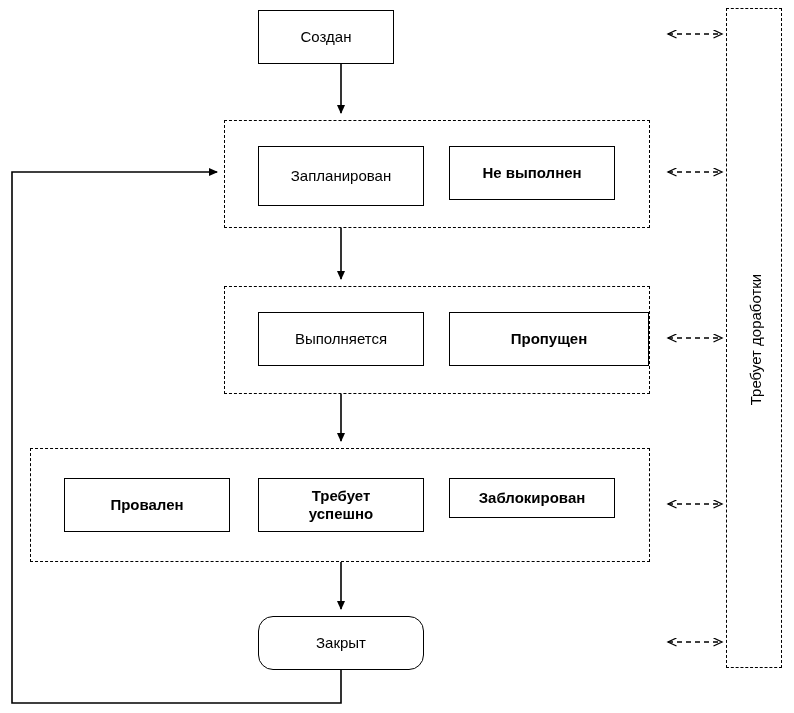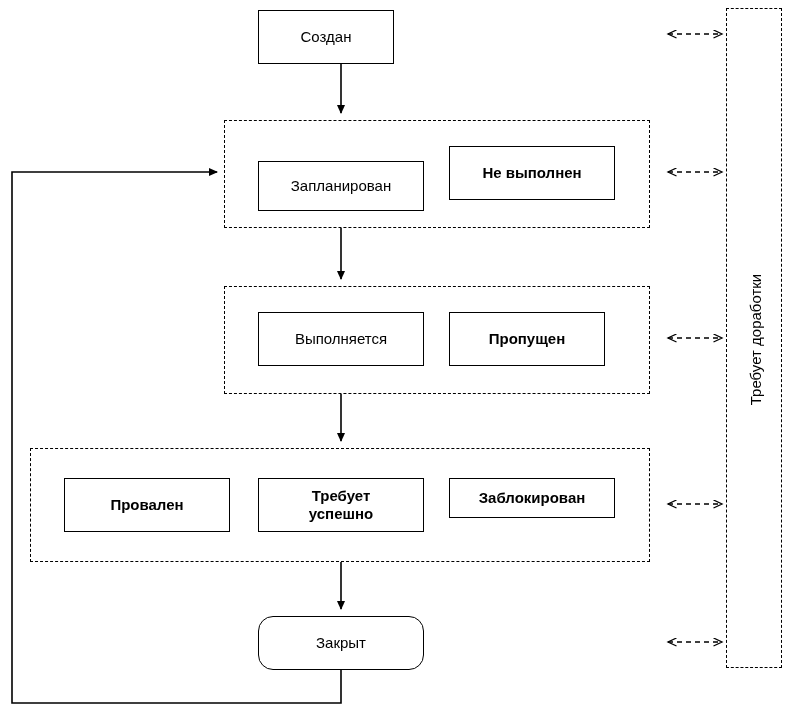--- a/index.html
+++ b/index.html
@@ -117,27 +117,27 @@
   <div class="group" style="left:224px; top:120px; width:426px; height:108px;"></div>
   <div class="group" style="left:224px; top:286px; width:426px; height:108px;"></div>
   <div class="group" style="left:30px; top:448px; width:620px; height:114px;"></div>
 
   <div class="rework" style="left:726px; top:8px; width:56px; height:660px;">
     <div class="rework-label" style="left:-60px; top:322px; width:176px; text-align:center; transform: rotate(-90deg);">Требует доработки</div>
   </div>
 
   <div class="node" style="left:258px; top:10px; width:136px; height:54px;">Создан</div>
 
-  <div class="node" style="left:258px; top:146px; width:166px; height:50px;margin-top:15px;">Запланирован</div>
+  <div class="node" style="left:258px; top:146px; width:166px; height:60px;">Запланирован</div>
 
   <div class="node bold" style="left:449px; top:146px; width:166px; height:54px;">Не выполнен</div>
 
   <div class="node" style="left:258px; top:312px; width:166px; height:54px;">Выполняется</div>
 
-  <div class="node bold" style="left:449px; top:312px; width:156px; height:54px;">Пропущен</div>
+  <div class="node bold" style="left:449px; top:312px; width:200px; height:54px;">Пропущен</div>
 
   <div class="node bold" style="left:64px; top:478px; width:166px; height:54px;">Провален</div>
 
   <div class="node bold" style="left:258px; top:478px; width:166px; height:54px;">Требует
 успешно</div>
 
   <div class="node bold" style="left:449px; top:478px; width:166px; height:40px;">Заблокирован</div>
 
   <div class="node" style="left:258px; top:616px; width:166px; height:54px;border-radius:15px;">Закрыт</div>
 

